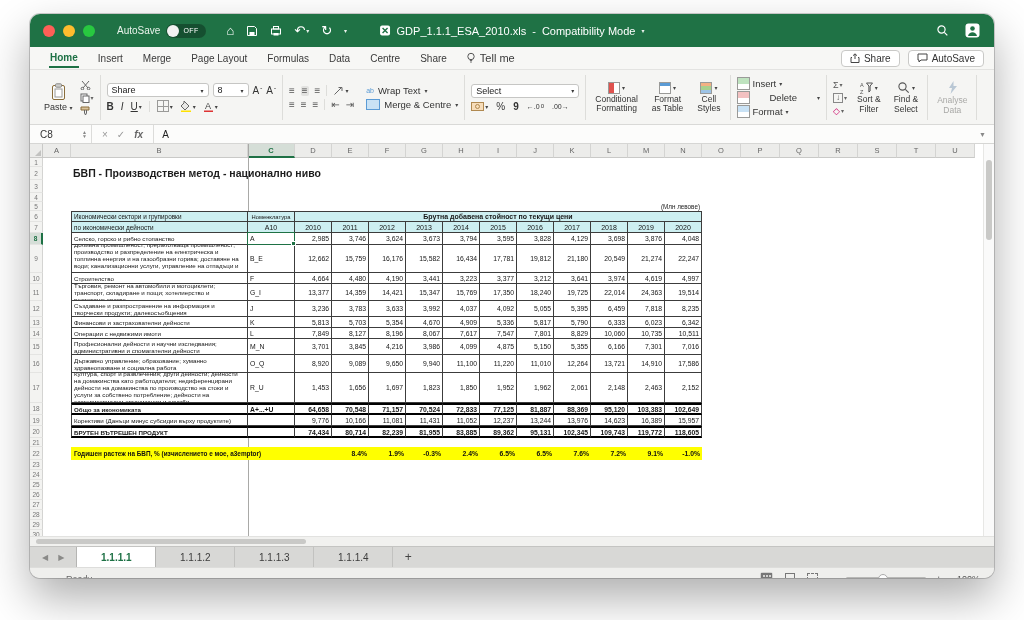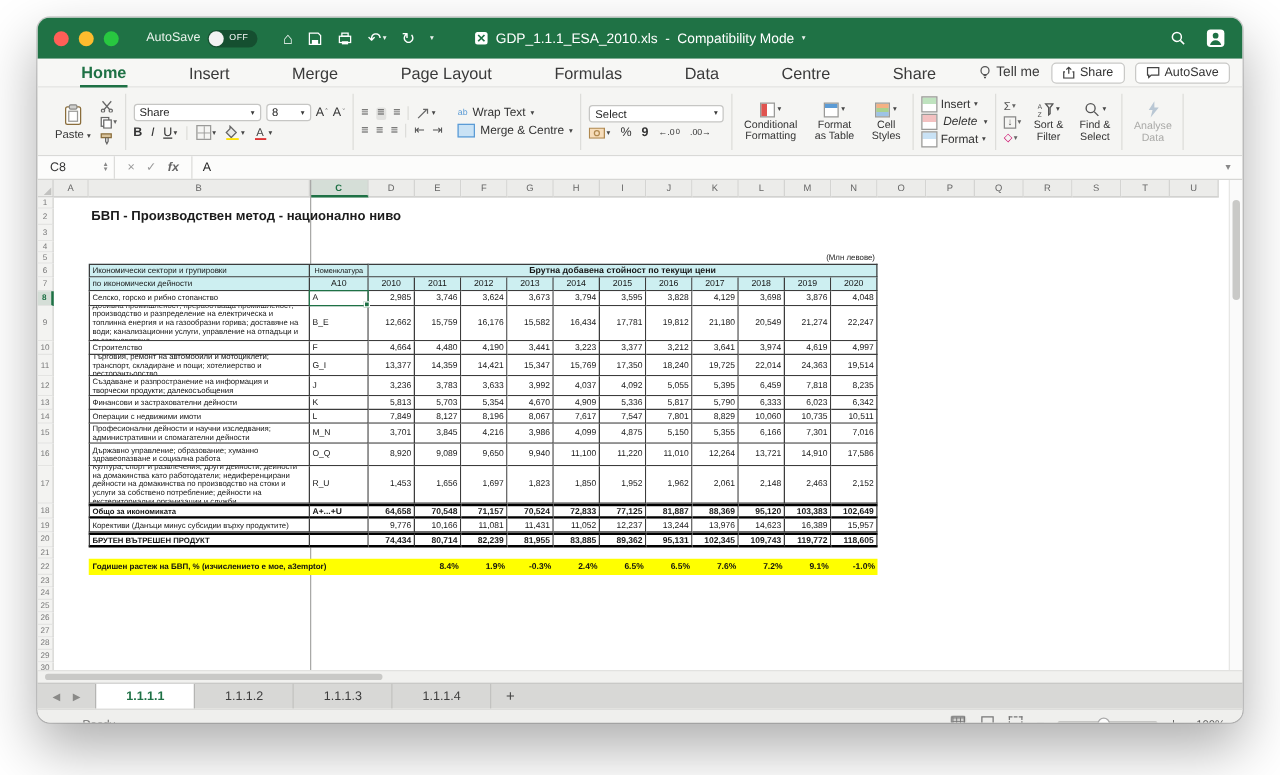--- a/index.html
+++ b/index.html
@@ -15,21 +15,21 @@
   .as-toggle{width:40px;height:14px;border-radius:8px;background:rgba(0,0,0,.30);position:relative;display:flex;align-items:center;}
   .as-knob{width:12px;height:12px;border-radius:50%;background:#f2f2f2;margin-left:1px;}
   .as-off{font-size:7px;color:#fff;margin-left:4px;letter-spacing:.5px;}
   .qat{display:flex;align-items:center;gap:12px;margin-left:20px;font-size:13px;color:#fff;}
   .qat .ic{cursor:default;display:flex;align-items:center;gap:1px;}
   .dd{font-size:6px;color:inherit;opacity:.9;}
   .doc-title{position:absolute;left:50%;top:0;height:33px;transform:translateX(-50%);display:flex;align-items:center;gap:6px;font-size:11px;color:#fff;white-space:nowrap;}
   .title-right{position:absolute;right:14px;top:0;height:33px;display:flex;align-items:center;gap:16px;}
   
   .menubar{height:22px;background:#f7f7f5;display:flex;align-items:center;padding:0 10px;flex:none;position:relative;border-bottom:1px solid #e3e3e1;}
-  .menu-tab{font-size:13px;color:#3a3a3a;margin:0 24px;padding:3px 1px;cursor:default;}
+  .menu-tab{font-size:10px;color:#3a3a3a;margin:0 9px;padding:3px 1px;cursor:default;}
   .menu-tab.active{color:#1e7145;font-weight:bold;border-bottom:2px solid #1e7145;}
   .tellme{display:flex;align-items:center;gap:4px;font-size:11px;color:#3a3a3a;margin-left:9px;}
   .mb-right{position:absolute;right:10px;display:flex;gap:8px;}
   .mb-btn{display:flex;align-items:center;gap:4px;font-size:10px;color:#333;background:#fff;border:1px solid #c9c9c7;border-radius:4px;padding:2px 8px;}
   
   .ribbon{height:49px;background:#f5f5f3;border-bottom:1px solid #d9d9d7;display:flex;align-items:stretch;padding:3px 6px 2px 6px;flex:none;gap:0;overflow:hidden;}
   .rgroup{display:flex;align-items:center;gap:4px;padding:0 5px;}
   .rsep{width:1px;background:#ddddda;margin:2px 1px;}
   .bigbtn{display:flex;flex-direction:column;align-items:center;font-size:9px;color:#333;gap:1px;padding:0 3px;}
   .minicol{display:flex;flex-direction:column;gap:2px;}
@@ -378,21 +378,21 @@
       </div>
     </div>
     <div class="rsep"></div>
     <div class="rgroup">
       <div class="minicol" style="gap:3px;">
         <span class="mini" style="font-size:9.5px;color:#333;gap:3px;">
               <span class="ins-icon" style="background:linear-gradient(#bfe3bf 50%,#fff 50%);"></span>
               <span>Insert</span>
               <span class="dd">▾</span>
             </span>
-        <span class="mini" style="font-size:9.5px;color:#333;gap:5px;font-style:italic;">
+        <span class="mini" style="font-size:9.5px;color:#333;gap:20px;">
               <span class="ins-icon" style="background:linear-gradient(#f3c1c1 50%,#fff 50%);"></span>
               <span>Delete</span>
               <span class="dd">▾</span>
             </span>
         <span class="mini" style="font-size:9.5px;color:#333;gap:3px;">
               <span class="ins-icon"></span>
               <span>Format</span>
               <span class="dd">▾</span>
             </span>
       </div>

